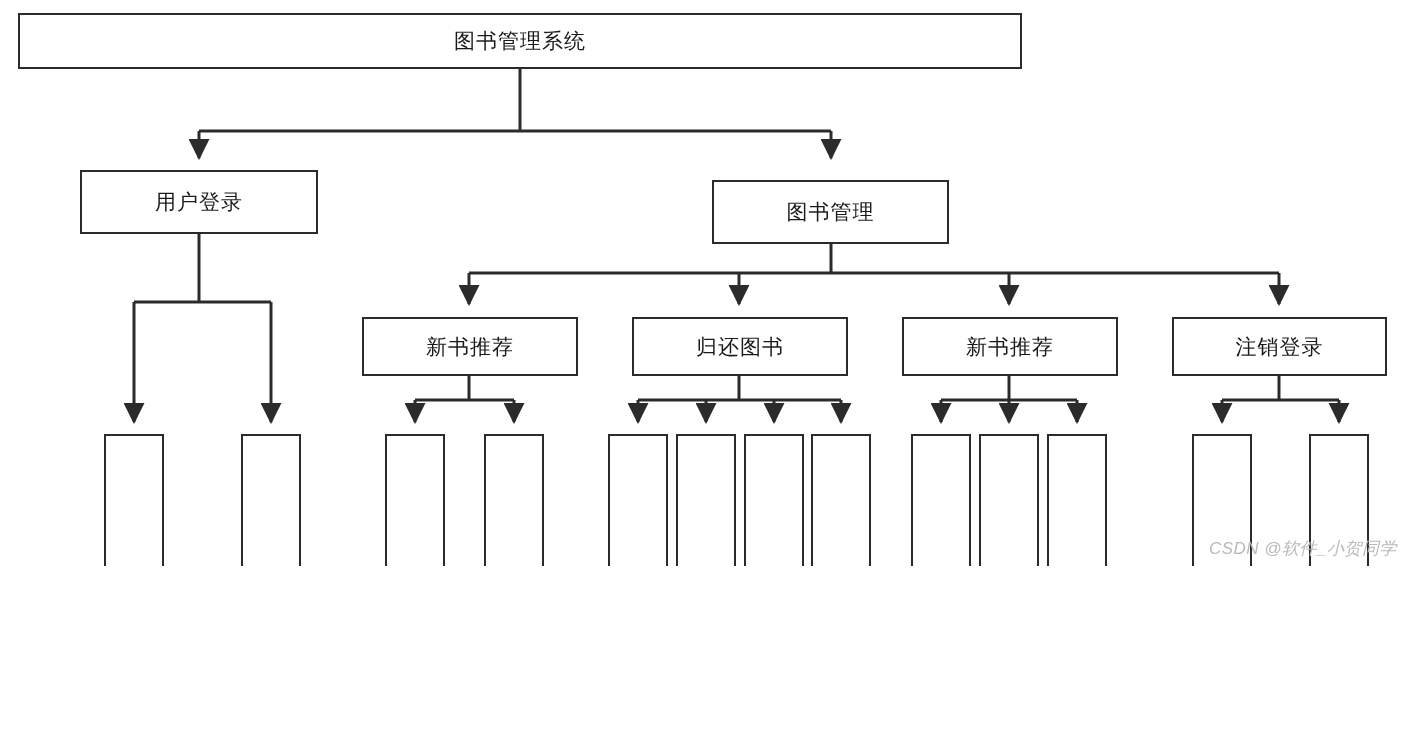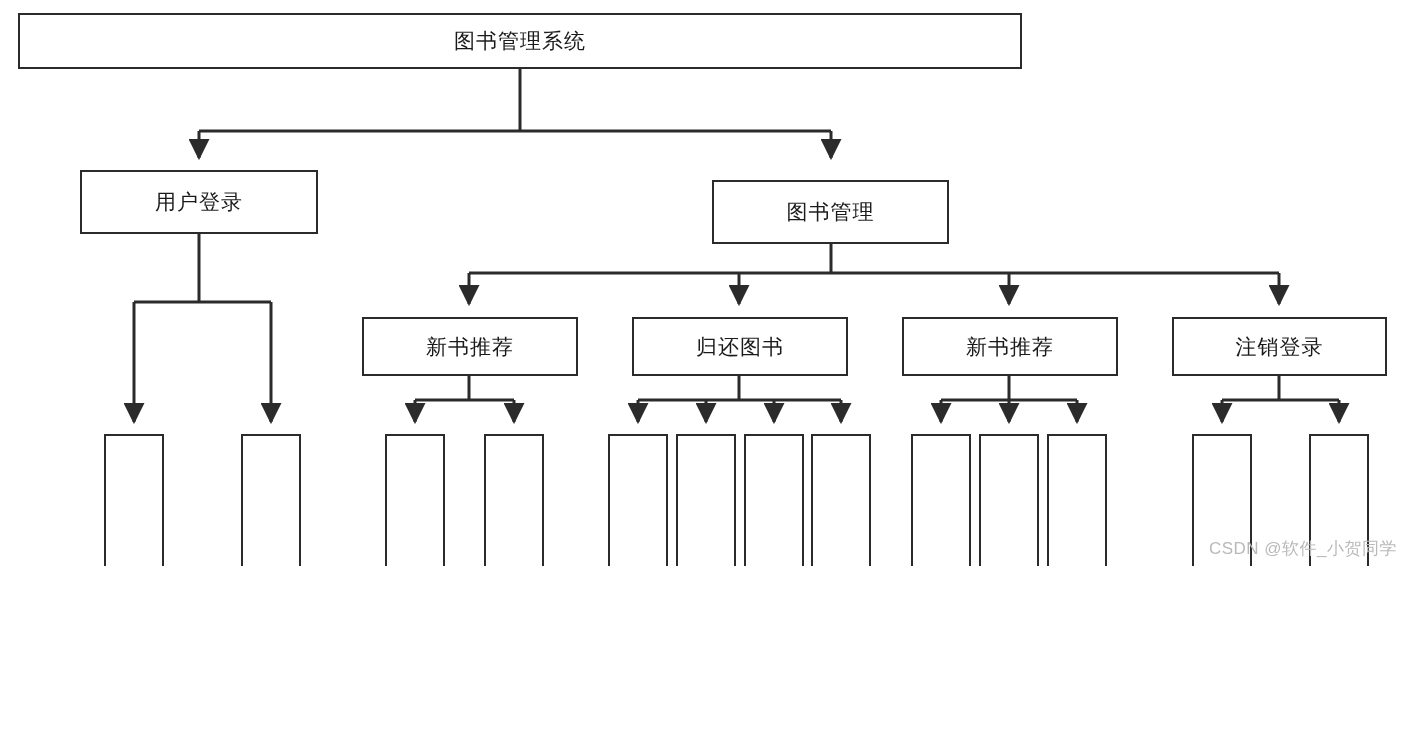--- a/index.html
+++ b/index.html
@@ -61,20 +61,21 @@
   }
   #watermark {
     position: absolute;
     right: 8px;
     bottom: 6px;
     font-size: 17px;
     color: #b9b9b9;
     letter-spacing: 0.5px;
     white-space: nowrap;
     z-index: 5;
+    font-style: italic;
   }
 </style>
 </head>
 <body>
 
 <div id="diagram-root">
 
   <svg id="edge-layer" viewBox="0 0 1405 747" xmlns="http://www.w3.org/2000/svg">
     <defs>
       <marker id="arrow" viewBox="0 0 10 10" refX="9" refY="5" markerWidth="7" markerHeight="7" orient="auto-start-reverse">

